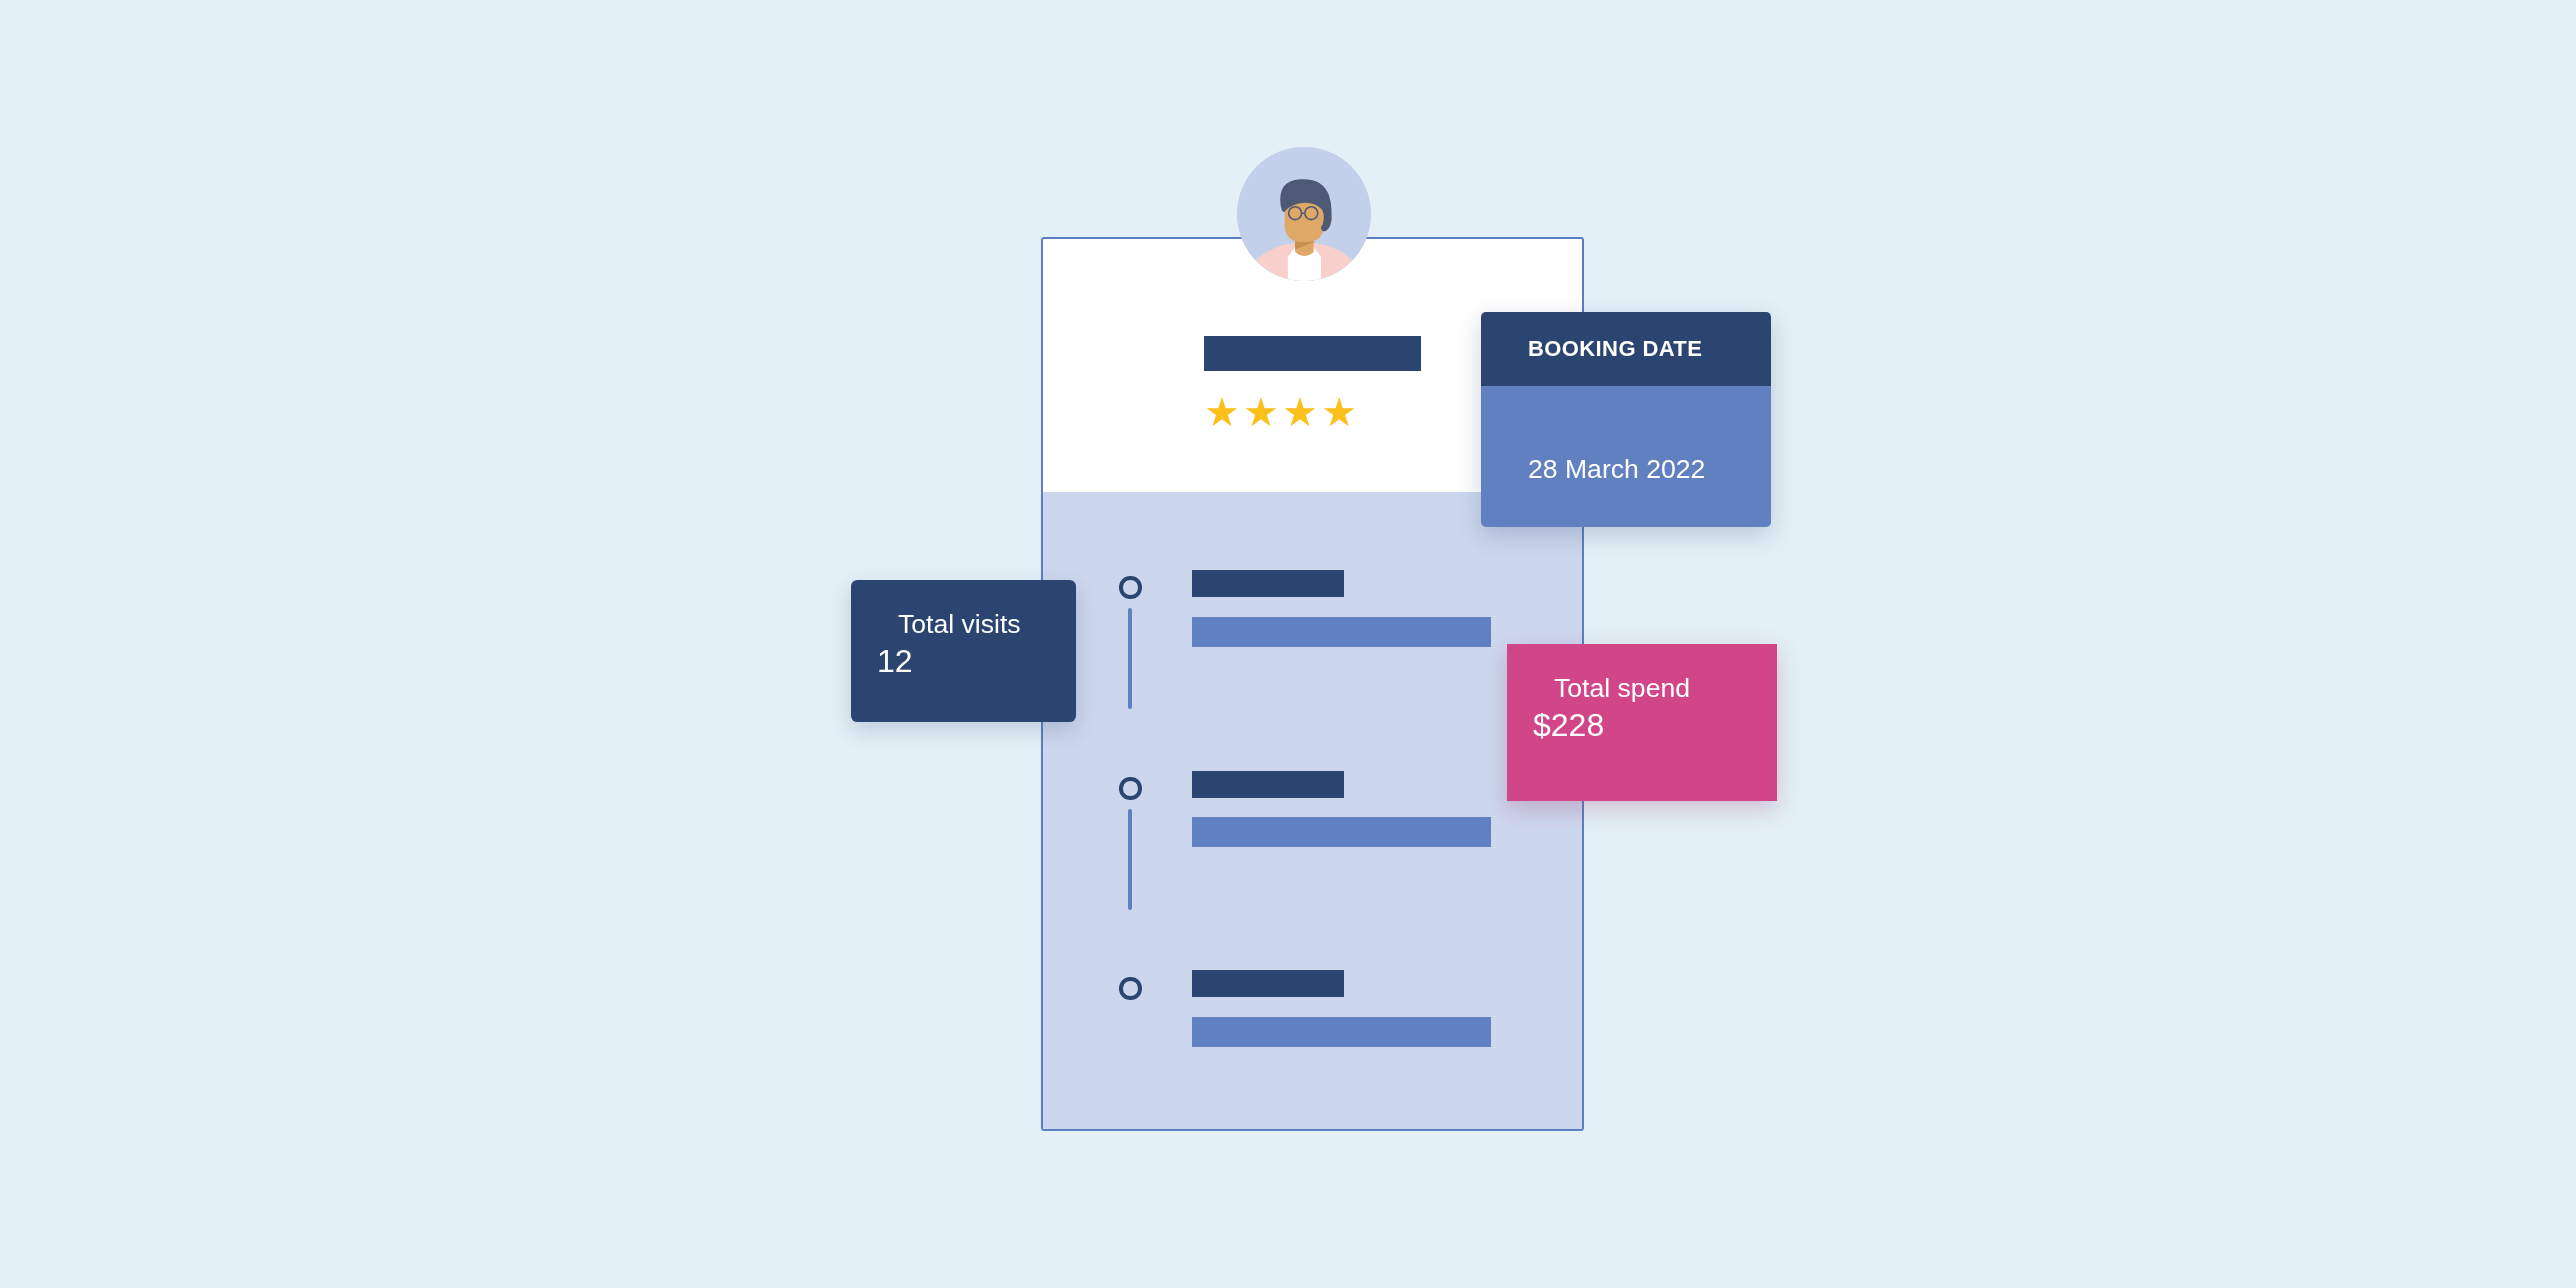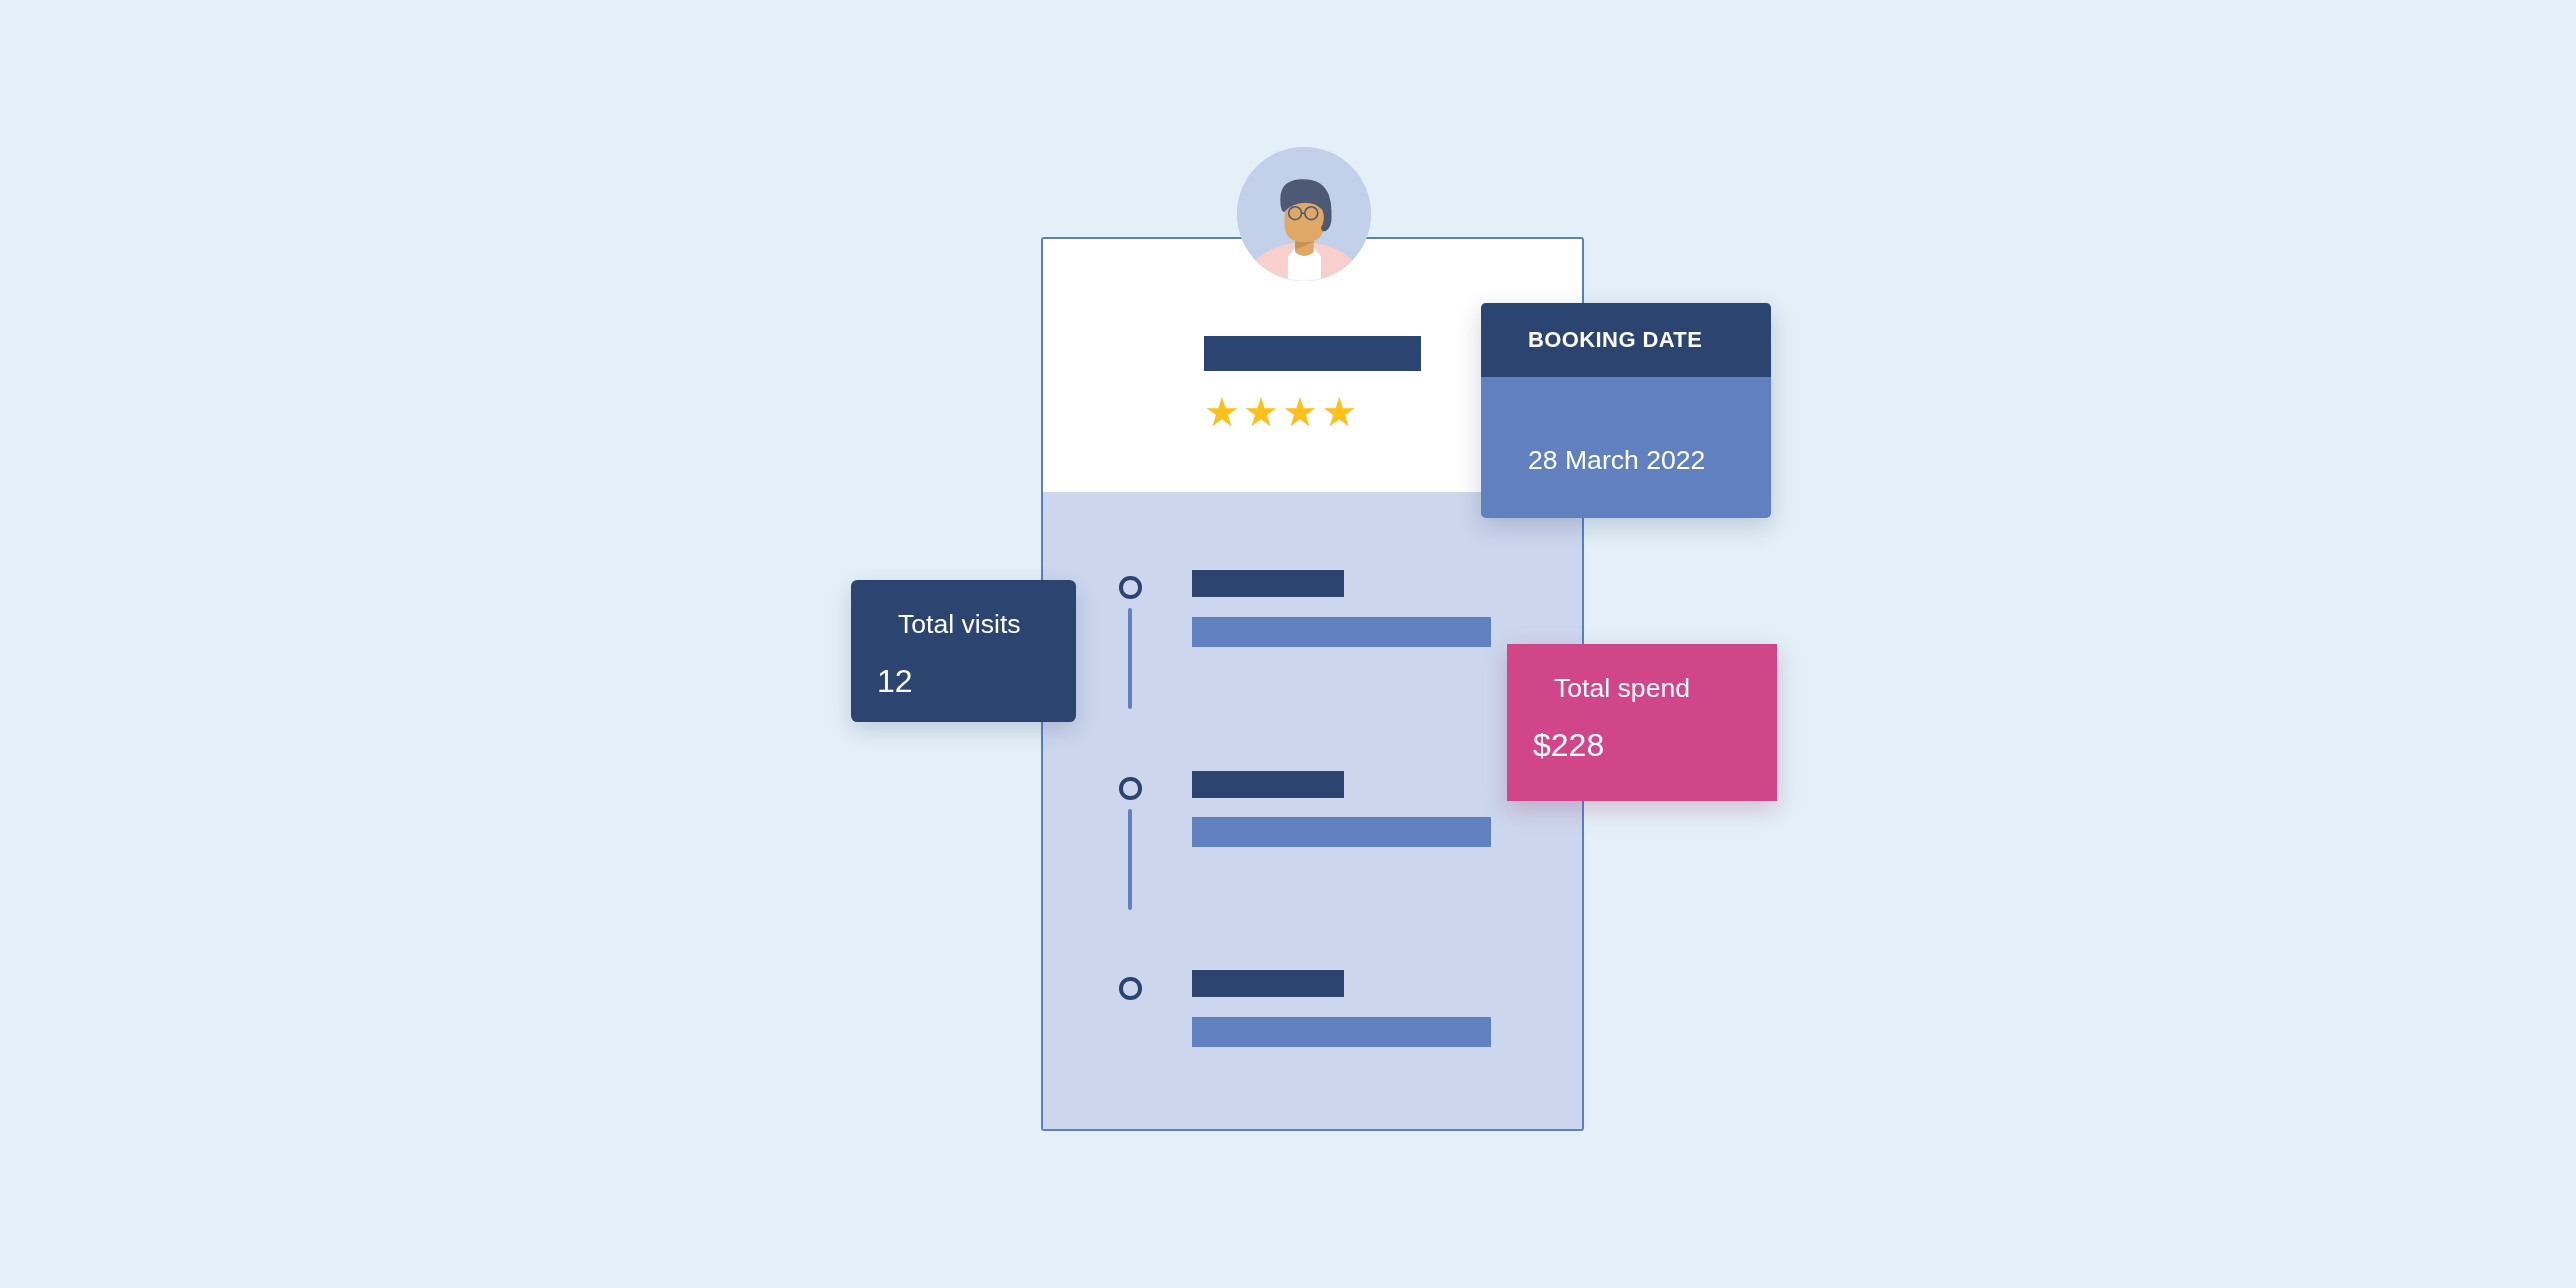--- a/index.html
+++ b/index.html
@@ -103,21 +103,21 @@
   .tl-bar-light{
     position:absolute;
     height:30px;
     background:#6180c0;
     pointer-events:auto;
   }
 
   
   .booking-card{
     position:absolute;
-    left:1481px;top:303px;
+    left:1481px;top:312px;
     width:290px;height:215px;
     border-radius:4.8px;
     overflow:hidden;
     box-shadow:0 8px 24px rgba(40,60,110,.22);
     z-index:9;
   }
   .booking-head{
     height:74px;
     background:#2c4470;
     display:flex;align-items:center;
@@ -172,21 +172,20 @@
     line-height:34px;
     font-weight:normal;
     margin-left:21px;
   }
   .stat-value{
     display:block;
     color:#ffffff;
     font-size:32px;
     line-height:40px;
     font-weight:normal;
-    margin-top:20px;
   }
 </style>
 </head>
 <body>
 
 <div class="stage">
 
   <div class="profile-card">
     <div class="card-head"></div>
     <div class="card-body"></div>

